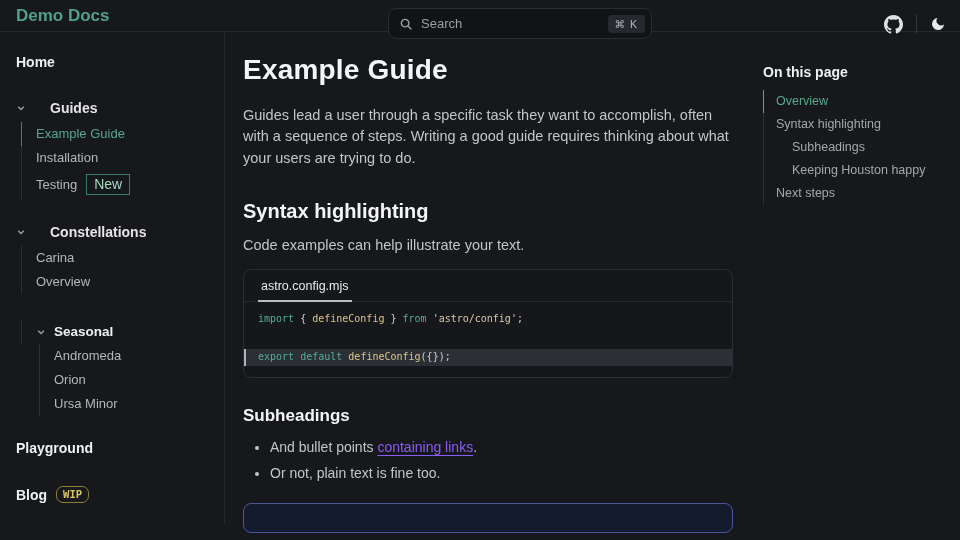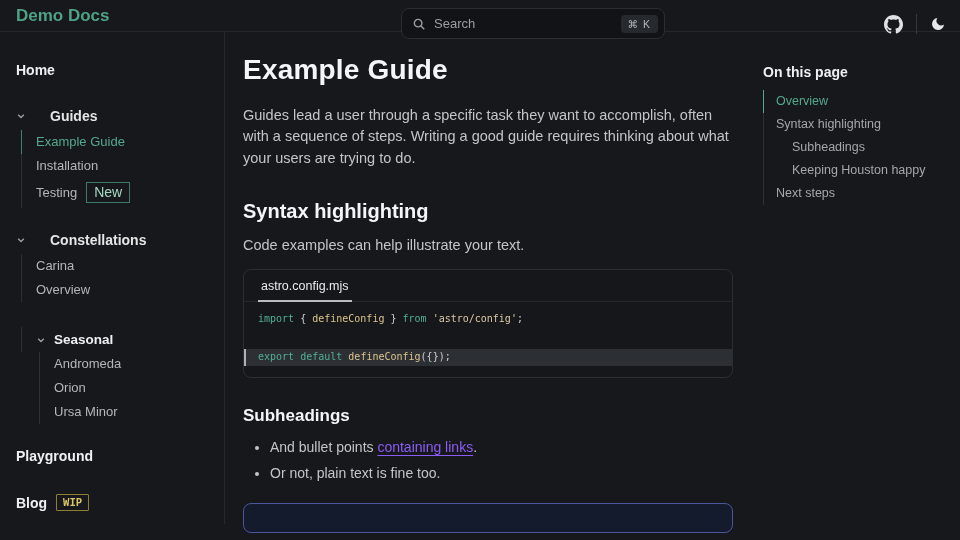--- a/index.html
+++ b/index.html
@@ -10,41 +10,41 @@
     font-family:"Liberation Sans", sans-serif;
     -webkit-font-smoothing:antialiased;
   }
   
   .header {
     height:32px; position:relative; display:flex; align-items:center;
     border-bottom:1px solid #26282d; background:#17181c;
   }
   .site-title { margin-left:16px; font-size:17px; font-weight:700; color:#4fa284; cursor:pointer; }
   .search {
-    position:absolute; left:401px; top:8px; width:264px; height:31px;
+    position:absolute; left:388px; top:8px; width:264px; height:31px;
     background:#121317; border:1px solid #2a2d32; border-radius:8px;
     display:flex; align-items:center; padding:0 6px 0 10px; cursor:pointer;
   }
   .search-icon { display:flex; margin-right:8px; }
   .search-text { font-size:13px; color:#9b9ea3; }
   .kbd {
     margin-left:auto; background:#26292e; border-radius:4px; padding:3px 7px;
     font-size:10.5px; color:#b6b9be; letter-spacing:1px;
   }
   .header-right { position:absolute; right:14px; top:0; height:48px; display:flex; align-items:center; gap:13px; }
   .header-divider { width:1px; height:20px; background:#34373c; }
   .icon-btn { background:none; border:none; padding:0; display:flex; cursor:pointer; }
   
   .layout { display:flex; height:492px; }
   
   .sidebar {
     width:225px; flex:0 0 225px; border-right:1px solid #26282d;
     padding:14px 12px 0 16px; font-size:13px; overflow:hidden;
   }
-  .side-top { font-size:14px; font-weight:700; color:#eef0f3; padding:6px 0; margin-top:10px; cursor:pointer; display:flex; align-items:center; }
+  .side-top { font-size:14px; font-weight:700; color:#eef0f3; padding:6px 0; margin-top:2px; cursor:pointer; display:flex; align-items:center; }
   .side-top.gap { margin-top:18px; }
   .group-header {
     display:flex; align-items:center; gap:24px; font-weight:700; color:#e5e5e5;
     font-size:14px; margin-top:18px; padding:6px 0; cursor:pointer;
   }
   .chev { display:flex; }
   .group-items { margin-left:5px; }
   .side-item {
     display:flex; align-items:center; border-left:1px solid #2c2f34;
     padding:4px 0 5px 14px; color:#b3b6ba; cursor:pointer;
@@ -55,21 +55,21 @@
     padding:5px 0 5px 14px; font-weight:700; font-size:13.5px; color:#eef0f3; cursor:pointer;margin-top:25px;
   }
   .subgroup-items { margin-left:18px; }
   .badge-new {
     margin-left:9px; border:1px solid #3c7c63; color:#a5d9bf;
     font-size:14px; padding:1px 7px 2px; border-radius:0;
   }
   .badge-wip {
     margin-left:9px; border:1px solid #8f7e35; color:#dcc766;
     font-family:"DejaVu Sans Mono", monospace; font-weight:700;
-    font-size:10.5px; padding:1px 6px 2px; border-radius:1px;
+    font-size:10.5px; padding:1px 6px 2px; border-radius:7px;
   }
   
   .content { width:508px; flex:0 0 508px; padding:22px 0 0 18px; }
   .content-inner { width:490px; }
   h1.page-title { margin:0; font-size:28px; font-weight:700; color:#f4f5f8; letter-spacing:.2px; }
   .intro { margin:19px 0 0; font-size:14.5px; line-height:1.48; color:#c3c5c9; }
   h2.section { margin:31px 0 0; font-size:20px; font-weight:700; color:#f4f5f8; }
   .section-body { margin:14px 0 0; font-size:14.5px; color:#c3c5c9; }
   .code-frame { margin-top:16px; border:1px solid #2b2e33; border-radius:8px; background:#15171a; overflow:hidden; }
   .tab-row { border-bottom:1px solid #26282d; padding-left:14px; display:flex; }

